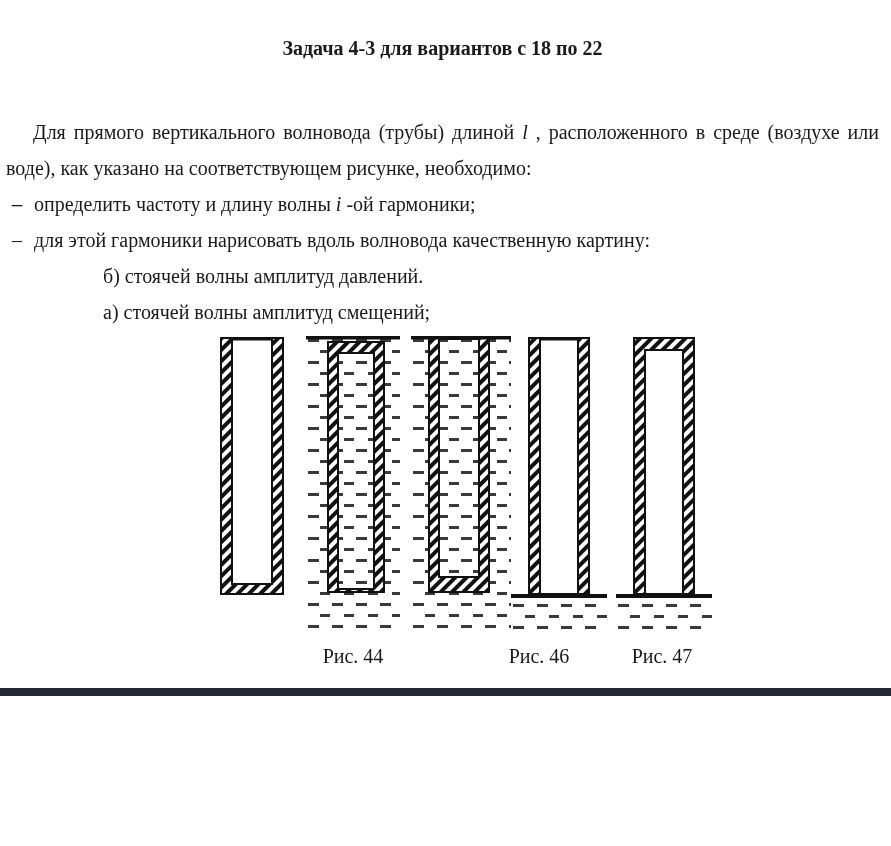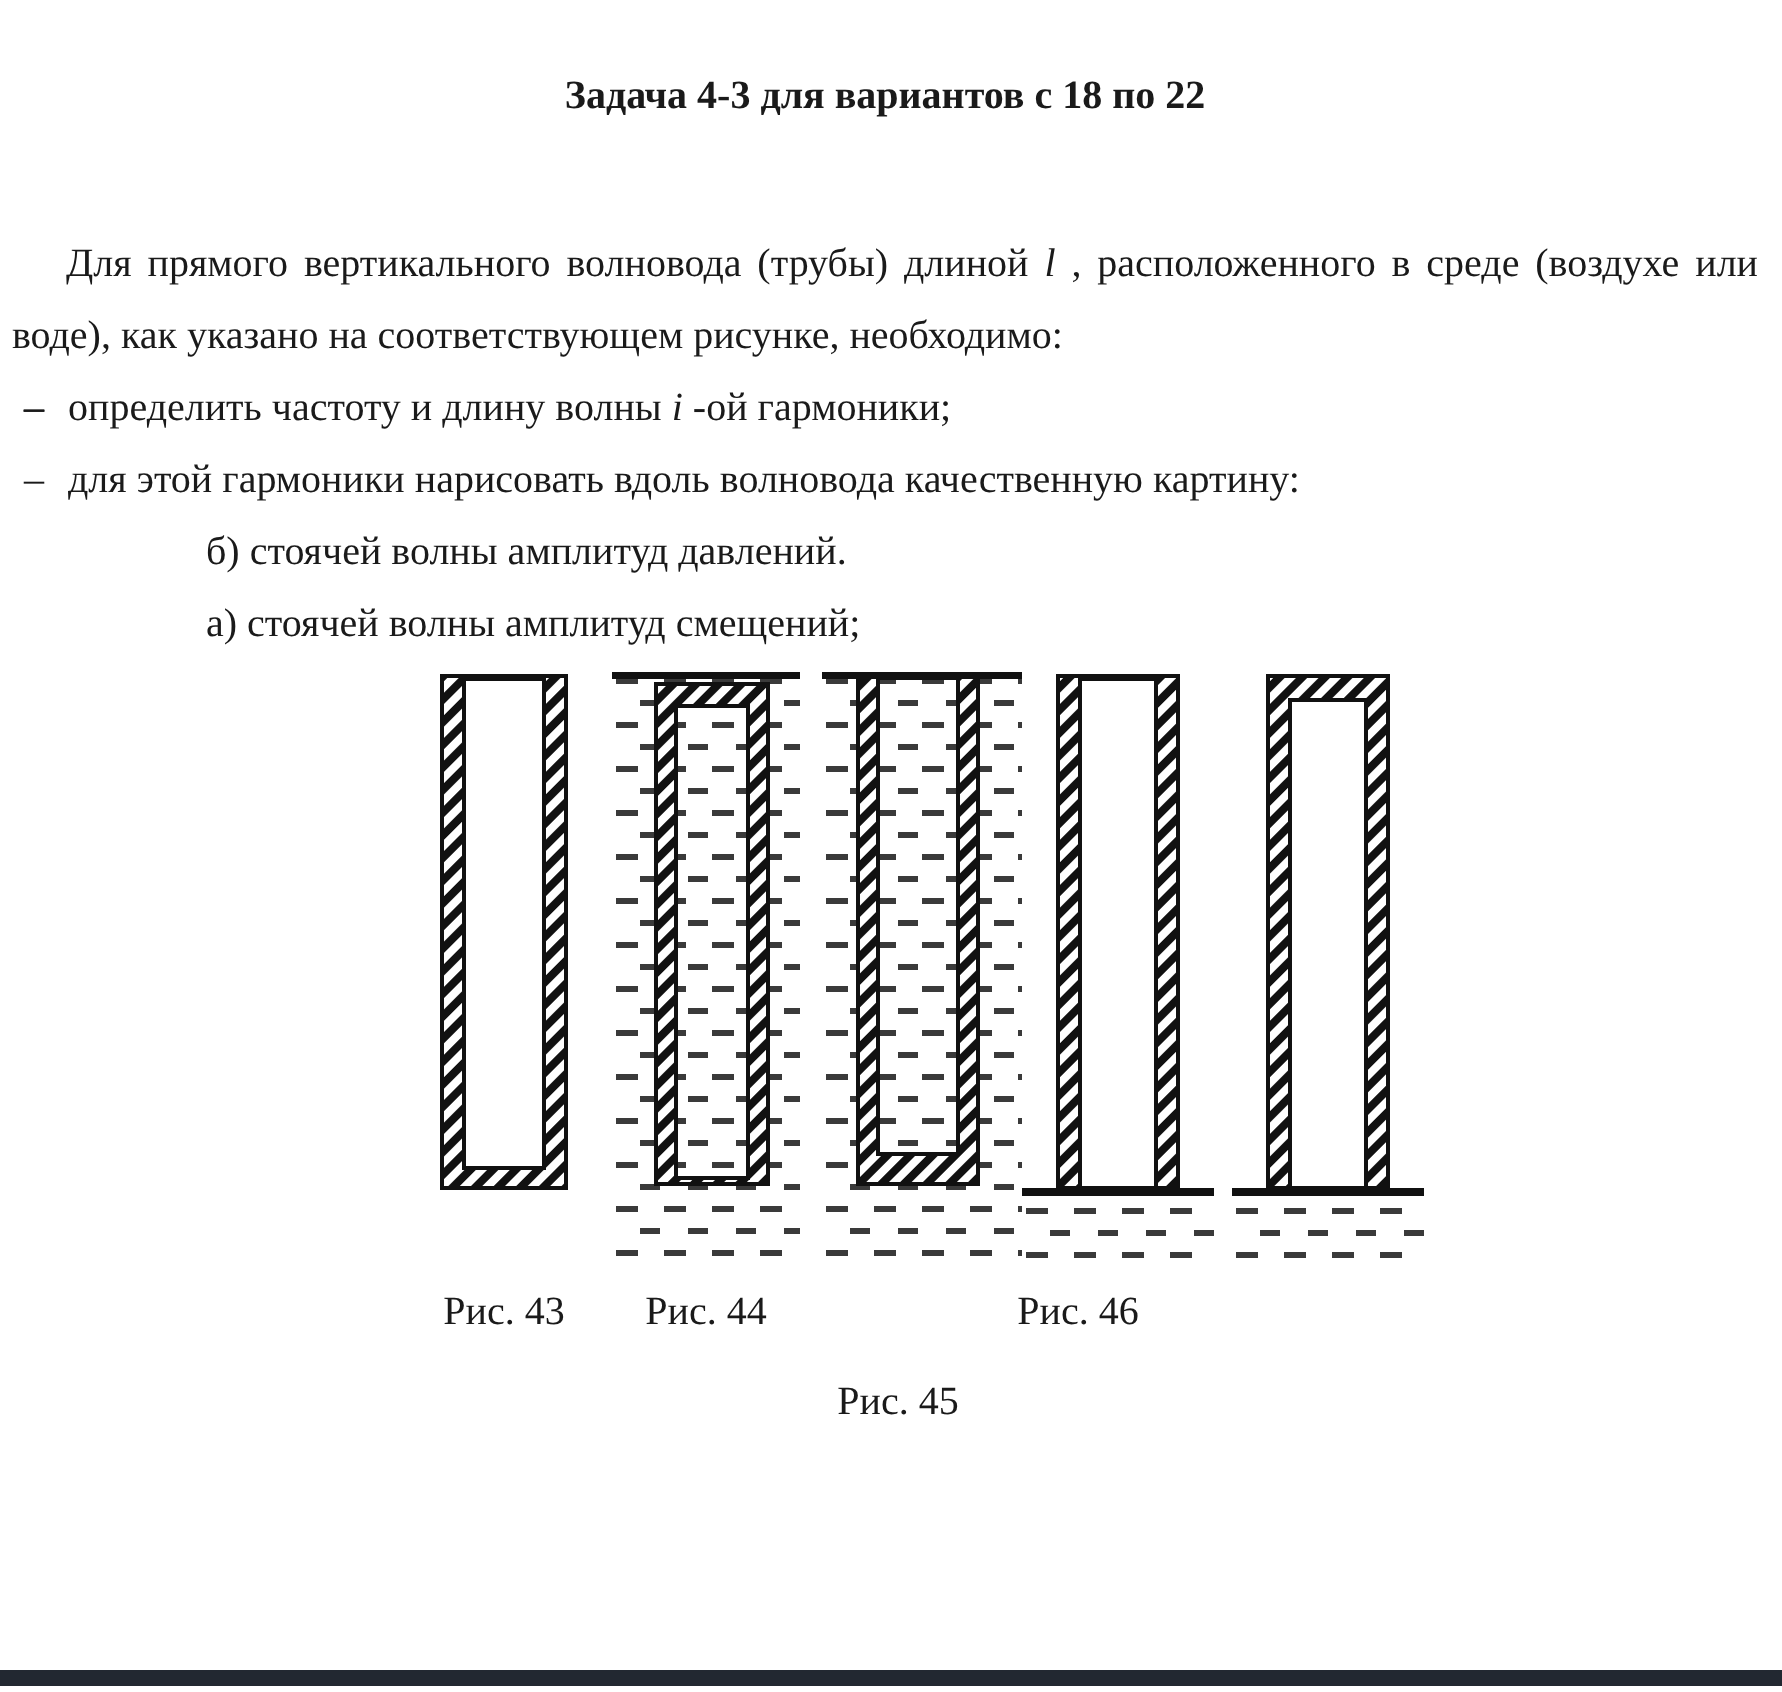--- a/index.html
+++ b/index.html
@@ -1,19 +1,19 @@
 <!DOCTYPE html>
 <html><head>
 <meta charset="utf-8">
 <style>
   html,body { margin:0; padding:0; background:#ffffff; }
   .page {
     position: relative;
     width: 891px;
-    height: 843px;
+    height: 696px;
     background: #ffffff;
     font-family: "Liberation Serif", serif;
     color: #1a1a1a;
     overflow: hidden;
   }
   .content {
     padding: 36px 12px 0 6px;
   }
   .title {
     margin: 0;
@@ -179,20 +179,20 @@
           <rect x="2" y="3" width="11" height="3" fill="#3a3a3a"></rect>
           <rect x="14" y="14" width="10" height="3" fill="#3a3a3a"></rect>
         </pattern>
       </defs>
       <rect x="18" y="1" width="60" height="256" fill="url(#h47)" stroke="#111" stroke-width="2"></rect>
       <rect x="29" y="13" width="38" height="244" fill="#ffffff" stroke="#111" stroke-width="2"></rect>
       <rect x="0" y="257" width="96" height="4" fill="#111"></rect>
       <rect x="0" y="261" width="96" height="31" fill="url(#w47)"></rect>
     </svg>
 
-    <div class="caption" style="left:187px;">Рис. 43</div>
     <div class="caption" style="left:288px;">Рис. 44</div>
     <div class="caption" style="left:384px;margin-top:45px;">Рис. 45</div>
     <div class="caption" style="left:474px;">Рис. 46</div>
+    <div class="caption" style="left:597px;">Рис. 47</div>
   </div>
 
   <div class="bottom-bar"></div>
 </div>
 
 </body></html>

